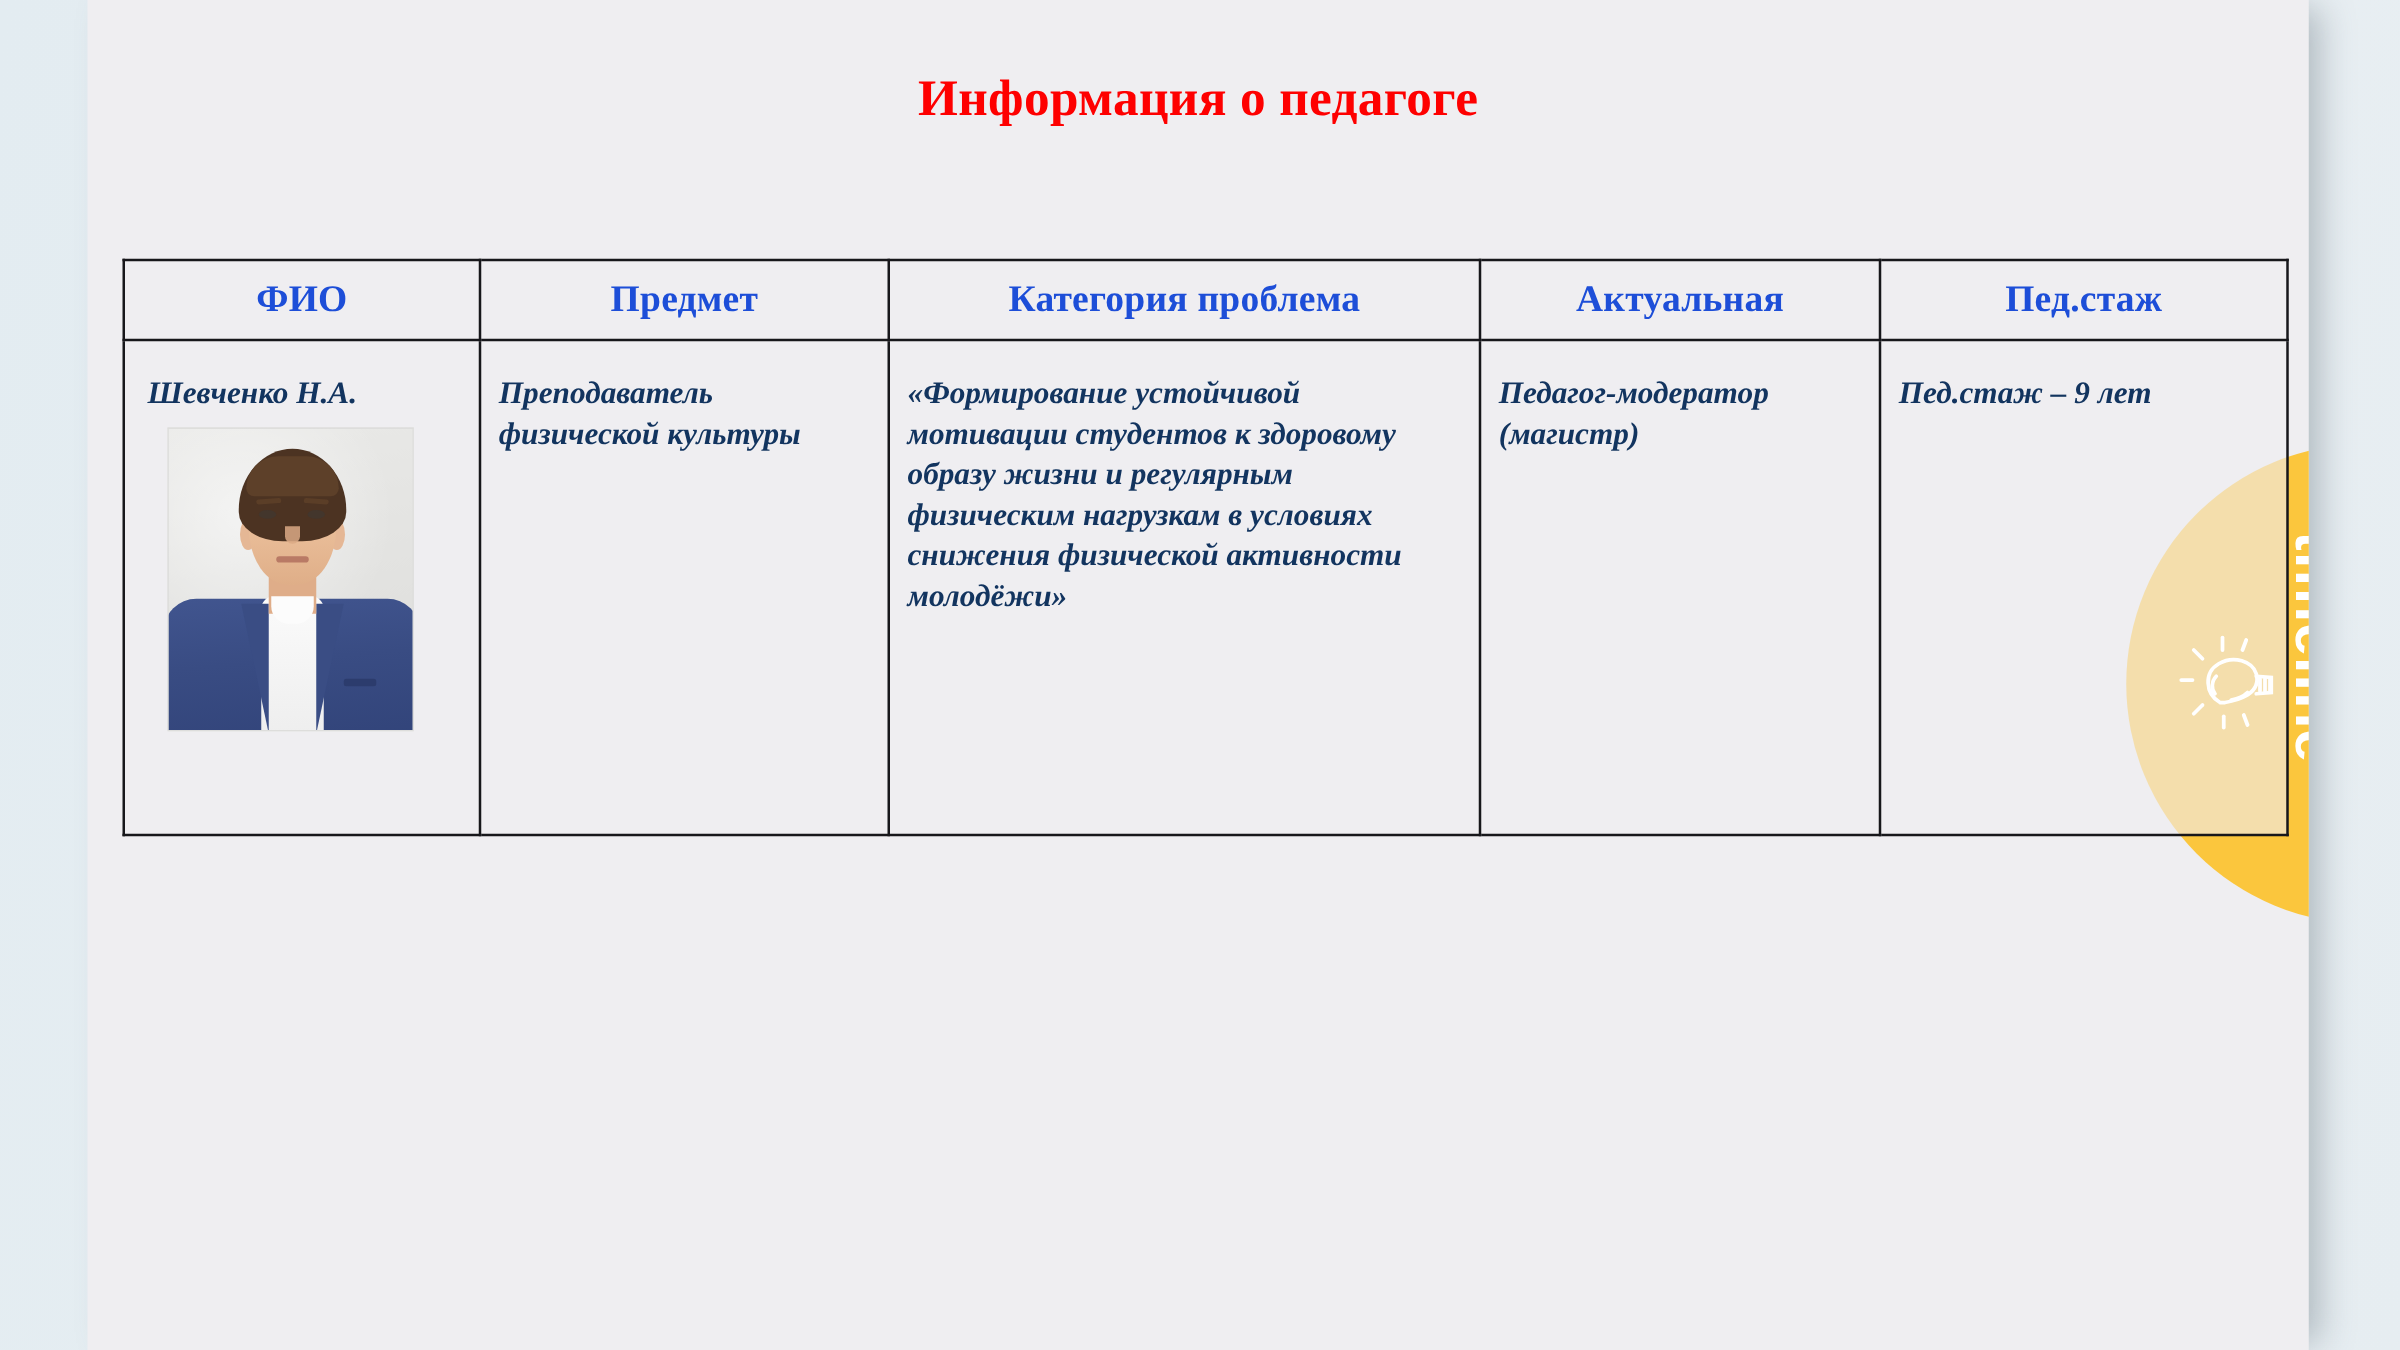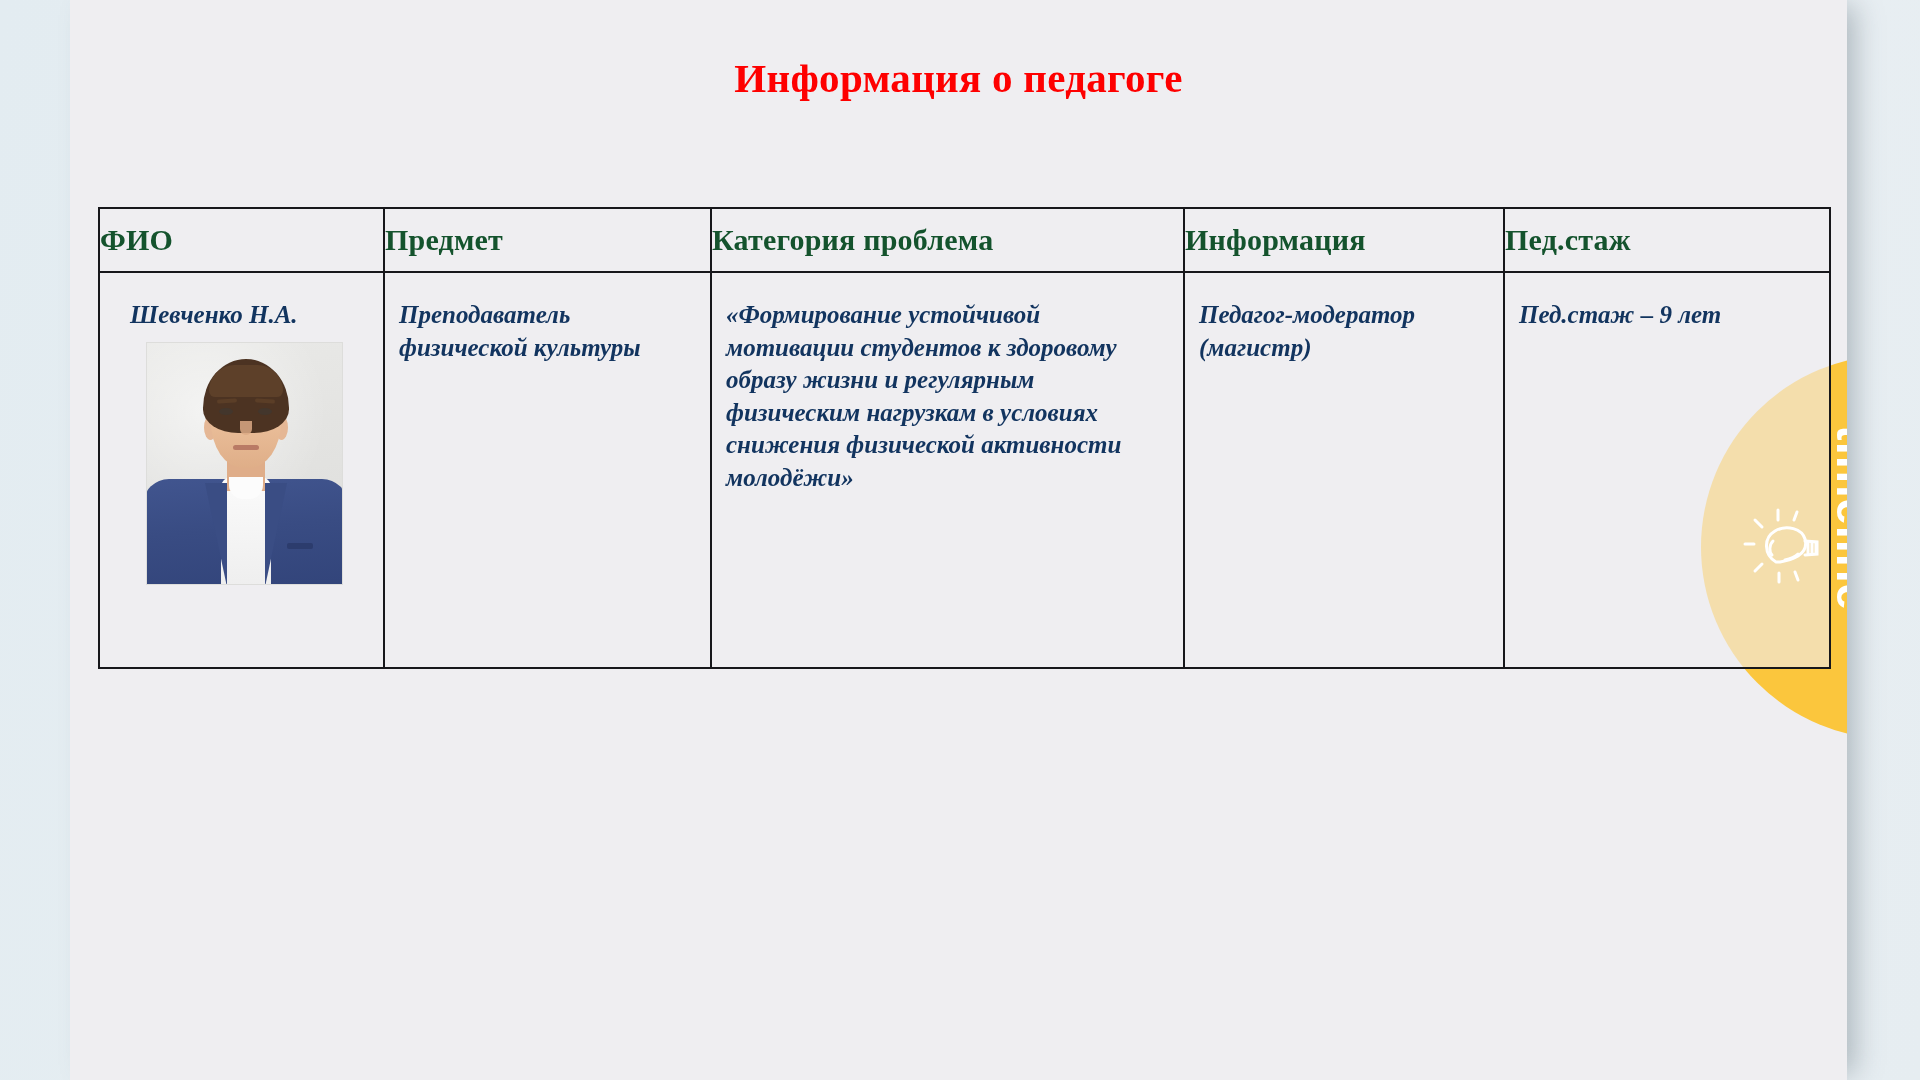--- a/index.html
+++ b/index.html
@@ -100,39 +100,39 @@
   }
   table.info th,
   table.info td {
     border: 2px solid #17171b;
     padding: 0;
     vertical-align: top;
     background: rgba(239,238,241,.62);
   }
   table.info th {
     height: 62px;
-    text-align: left;
+    text-align: center;
     vertical-align: middle;
-    color: #14532d;
+    color: #1d4ed8;
     font-family: "Liberation Serif", "DejaVu Serif", serif;
     font-weight: 700;
     font-size: 30px;
     letter-spacing: .2px;
   }
   table.info td {
     height: 394px;
     color: #12345f;
     font-family: "Liberation Serif", "DejaVu Serif", serif;
     font-style: italic;
     font-weight: 700;
     font-size: 25px;
     line-height: 1.30;
   }
   .cell-pad { padding: 26px 20px 10px 14px; }
-  .cell-pad-l { padding: 26px 14px 10px 30px; }
+  .cell-pad-l { padding: 26px 14px 10px 18px; }
 
   col.c-fio  { width: 285px; }
   col.c-subj { width: 327px; }
   col.c-prob { width: 473px; }
   col.c-cat  { width: 320px; }
   col.c-exp  { width: 326px; }
 
   .fio-name { display: block; margin-bottom: 10px; }
 
   
@@ -263,21 +263,21 @@
             <col class="c-subj">
             <col class="c-prob">
             <col class="c-cat">
             <col class="c-exp">
         </colgroup>
         <thead>
           <tr data-interactable="false">
             <th data-interactable="false">ФИО</th>
             <th data-interactable="false">Предмет</th>
             <th data-interactable="false">Категория проблема</th>
-            <th data-interactable="false">Информация</th>
+            <th data-interactable="false">Актуальная</th>
             <th data-interactable="false">Пед.стаж</th>
           </tr>
         </thead>
         <tbody>
           <tr data-interactable="false">
 
             <td data-interactable="false">
               <div class="cell-pad-l">
                 <span class="fio-name" data-interactable="false">Шевченко Н.А.</span>
                 <div class="photo" data-interactable="false">

